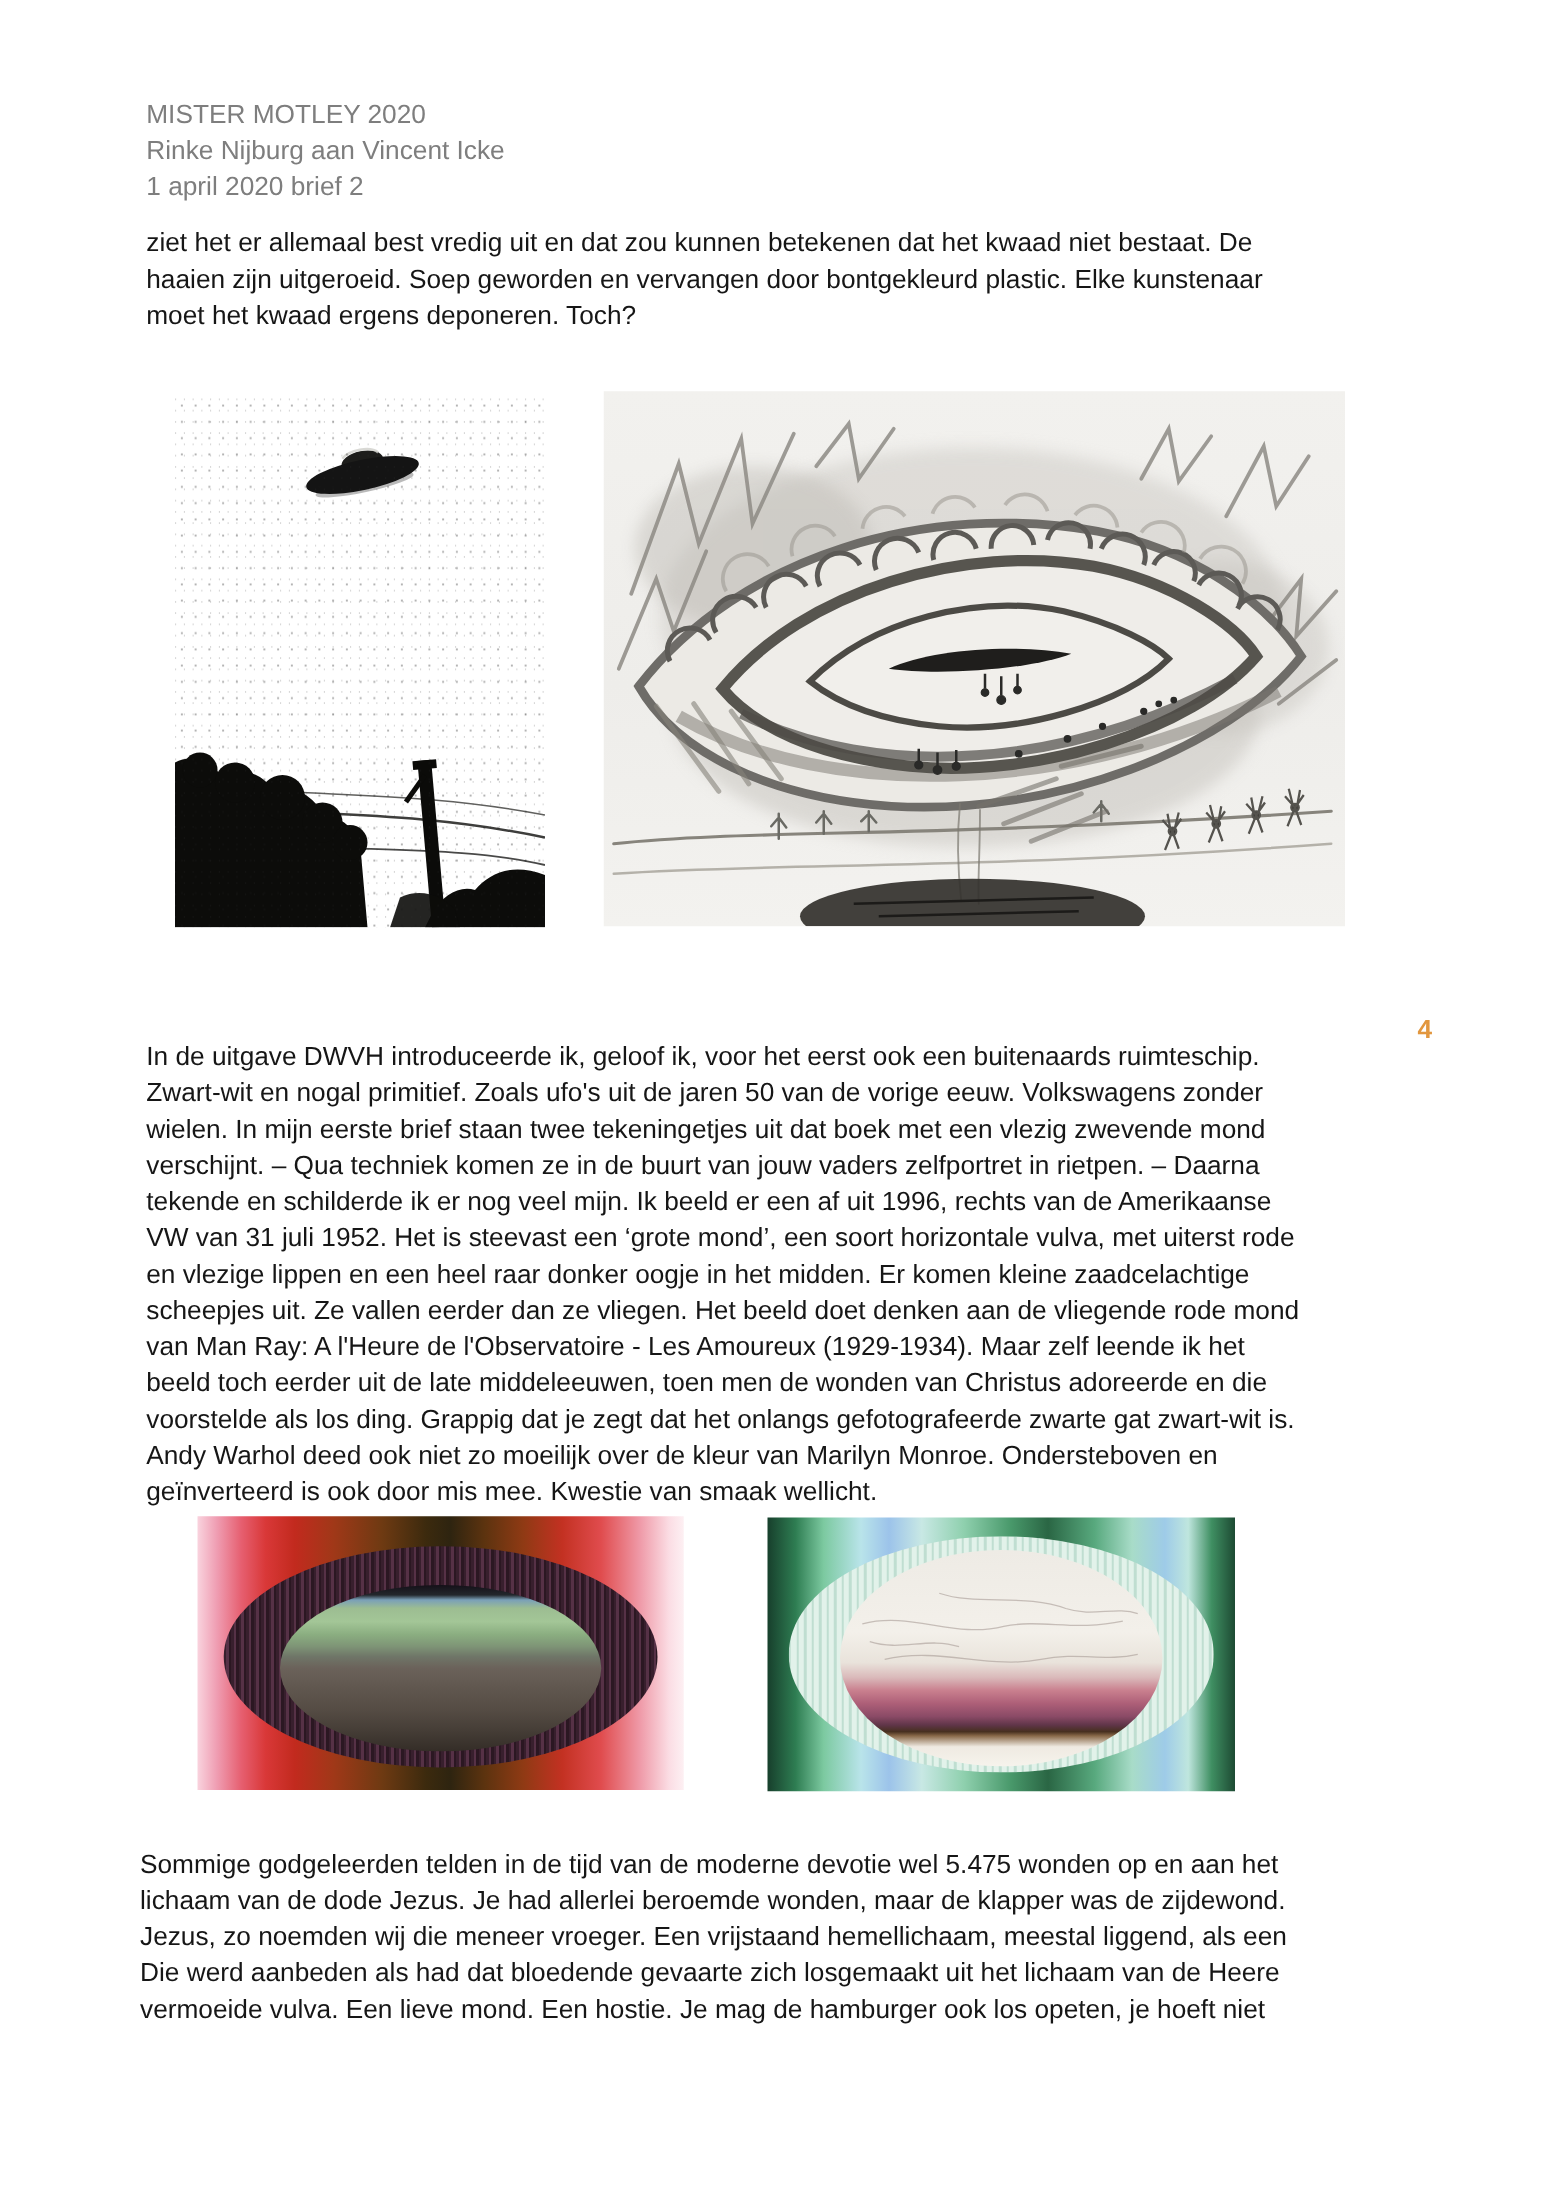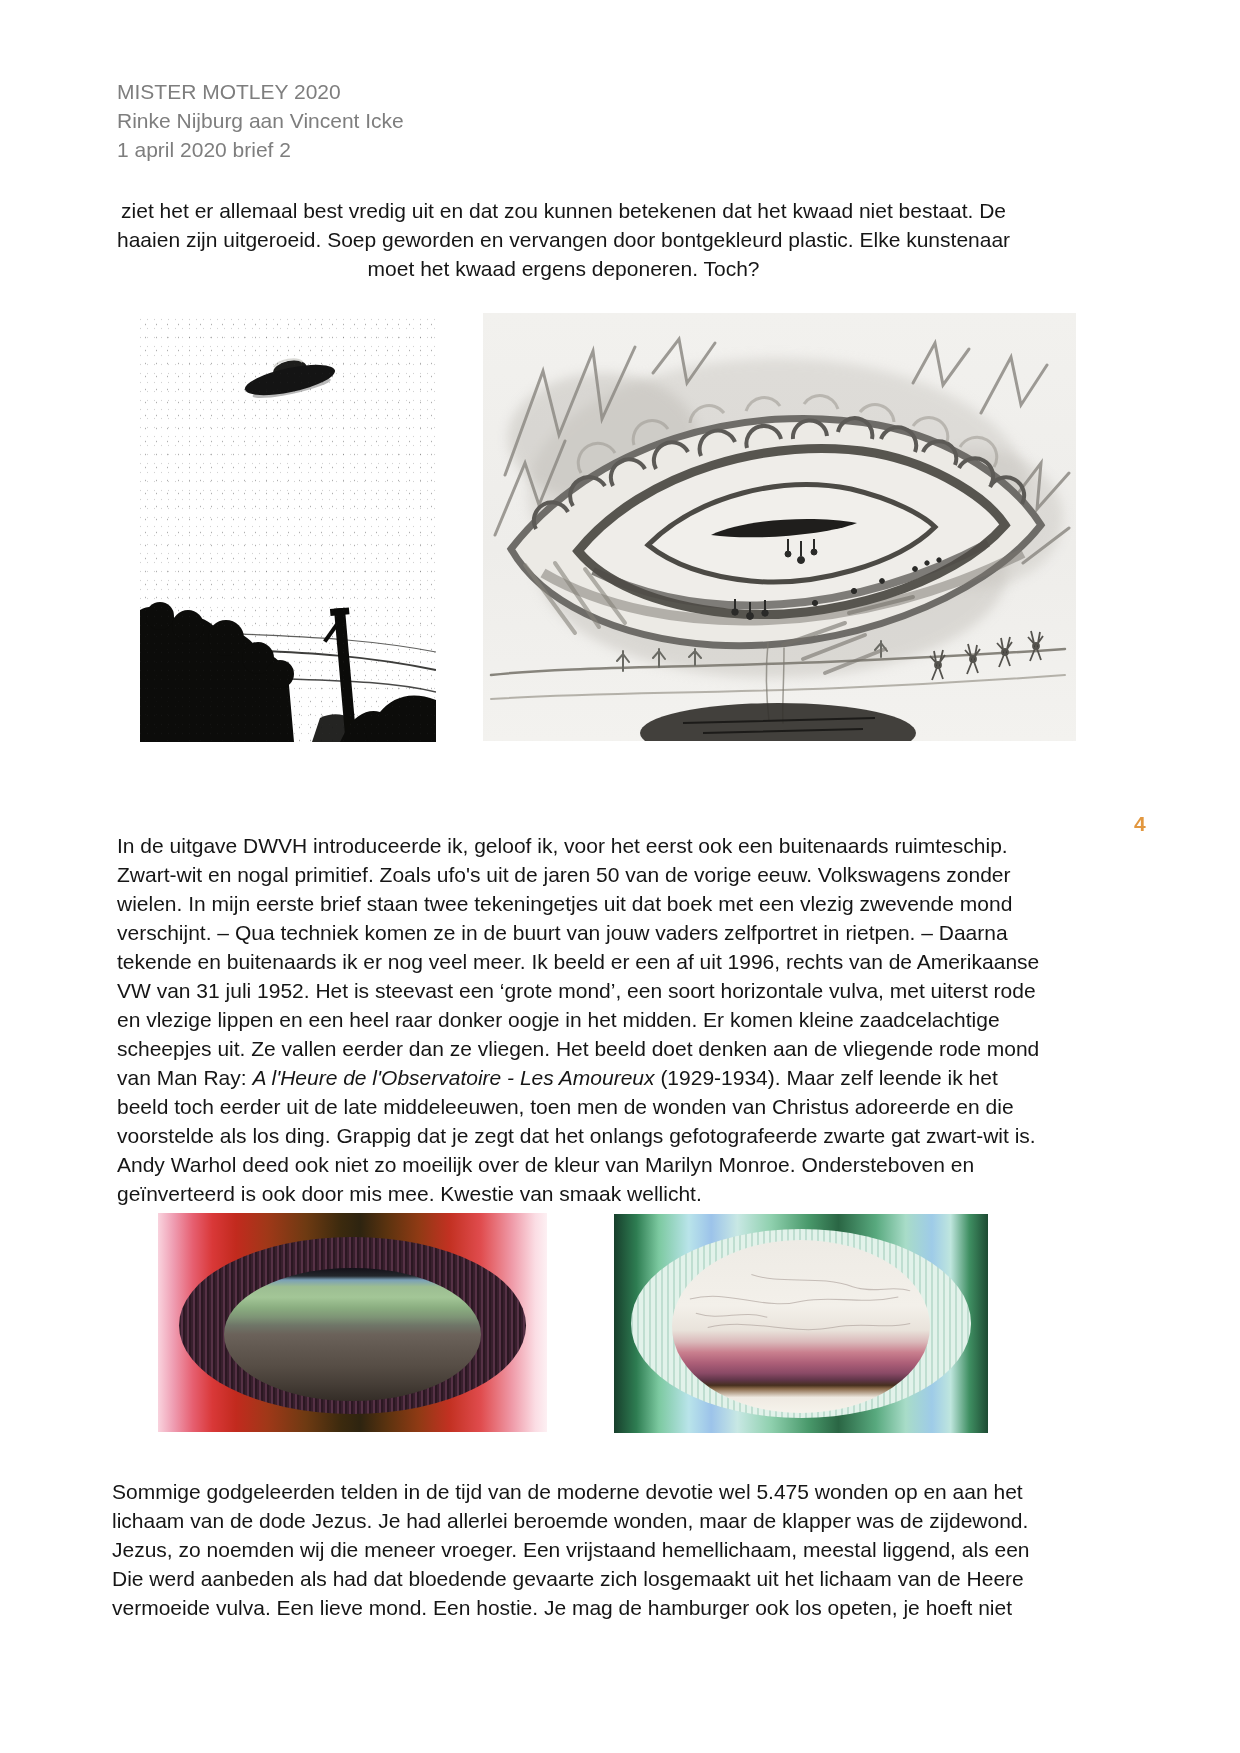--- a/index.html
+++ b/index.html
@@ -4,21 +4,21 @@
 <style>
   html,body { margin:0; padding:0; background:#ffffff; }
   .page {
     position:relative; width:1240px; height:1753px; margin:0 auto;
     background:#ffffff; overflow:hidden;
     font-family:"Liberation Sans", sans-serif;
     color:#161616;
   }
   .textblock { position:absolute; font-size:21px; line-height:29px; }
   .t-line { white-space:pre; }
-  .it { font-style:italic; }
+  .it { }
   .doc-header { color:#7e7e7e; }
   .page-number { position:absolute; font-size:21px; font-weight:600; color:#e2973f; }
 
   figure { margin:0; padding:0; position:absolute; overflow:hidden; }
   figure svg { position:absolute; inset:0; display:block; }
 
   
   .fig-ufo { background:linear-gradient(160deg,#d2d2ce 0%,#dedeib 0%,#dddDD9 0%,#dcdcd8 30%,#e3e3df 58%,#d7d7d3 100%); }
   .grain { position:absolute; inset:0;
     background-image:
@@ -65,21 +65,21 @@
 <body>
 
 <div class="page">
 
   <header class="textblock doc-header" style="left:117px; top:77px;">
       <div class="t-line"><span>MISTER MOTLEY 2020</span></div>
       <div class="t-line"><span>Rinke Nijburg aan Vincent Icke</span></div>
       <div class="t-line"><span>1 april 2020 brief 2</span></div>
     </header>
 
-  <div class="textblock" style="left:117px; top:196px;text-align:center;">
+  <div class="textblock" style="left:117px; top:180px;">
       <div class="t-line"><span>ziet het er allemaal best vredig uit en dat zou kunnen betekenen dat het kwaad niet bestaat. De</span></div>
       <div class="t-line"><span>haaien zijn uitgeroeid. Soep geworden en vervangen door bontgekleurd plastic. Elke kunstenaar</span></div>
       <div class="t-line"><span>moet het kwaad ergens deponeren. Toch?</span></div>
     </div>
 
   <figure class="fig-ufo" style="left:140px; top:318px; width:296px; height:424px;">
     <svg viewBox="0 0 296 424" preserveAspectRatio="none">
       <g transform="translate(150,62) rotate(-12)">
         <ellipse cx="0" cy="8" rx="40" ry="6" fill="#3a3a38" opacity="0.35"></ellipse>
         <ellipse cx="2" cy="-10" rx="17" ry="9" fill="#1d1d1b"></ellipse>
@@ -199,21 +199,21 @@
         <path d="M200,410 L392,405 M220,420 L380,416" stroke="#1c1b19" stroke-width="2" fill="none"></path>
       </g>
     </svg>
   </figure>
 
   <div class="textblock" style="left:117px; top:787px;margin-top:44px;">
       <div class="t-line"><span>In de uitgave DWVH introduceerde ik, geloof ik, voor het eerst ook een buitenaards ruimteschip.</span></div>
       <div class="t-line"><span>Zwart-wit en nogal primitief. Zoals ufo's uit de jaren 50 van de vorige eeuw. Volkswagens zonder</span></div>
       <div class="t-line"><span>wielen. In mijn eerste brief staan twee tekeningetjes uit dat boek met een vlezig zwevende mond</span></div>
       <div class="t-line"><span>verschijnt. – Qua techniek komen ze in de buurt van jouw vaders zelfportret in rietpen. – Daarna</span></div>
-      <div class="t-line"><span>tekende en buitenaards ik er nog veel meer. Ik beeld er een af uit 1996, rechts van de Amerikaanse</span></div>
+      <div class="t-line"><span>tekende en schilderde ik er nog veel mijn. Ik beeld er een af uit 1996, rechts van de Amerikaanse</span></div>
       <div class="t-line"><span>VW van 31 juli 1952. Het is steevast een ‘grote mond’, een soort horizontale vulva, met uiterst rode</span></div>
       <div class="t-line"><span>en vlezige lippen en een heel raar donker oogje in het midden. Er komen kleine zaadcelachtige</span></div>
       <div class="t-line"><span>scheepjes uit. Ze vallen eerder dan ze vliegen. Het beeld doet denken aan de vliegende rode mond</span></div>
       <div class="t-line"><span>van Man Ray: </span><span class="it">A l'Heure de l'Observatoire - Les Amoureux</span><span> (1929-1934). Maar zelf leende ik het</span></div>
       <div class="t-line"><span>beeld toch eerder uit de late middeleeuwen, toen men de wonden van Christus adoreerde en die</span></div>
       <div class="t-line"><span>voorstelde als los ding. Grappig dat je zegt dat het onlangs gefotografeerde zwarte gat zwart-wit is.</span></div>
       <div class="t-line"><span>Andy Warhol deed ook niet zo moeilijk over de kleur van Marilyn Monroe. Ondersteboven en</span></div>
       <div class="t-line"><span>geïnverteerd is ook door mis mee. Kwestie van smaak wellicht.</span></div>
     </div>
 

